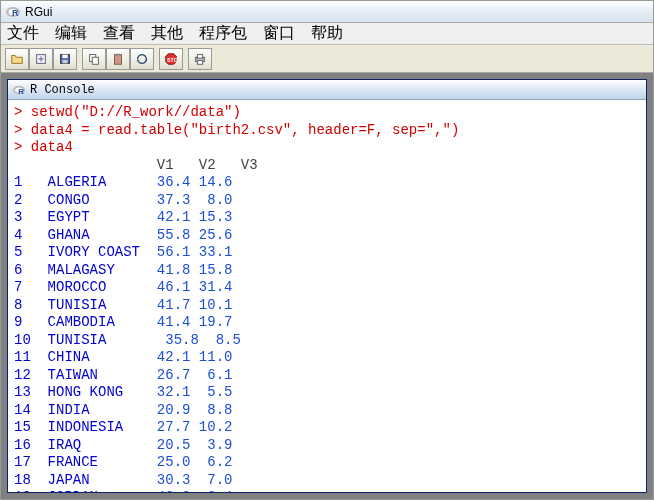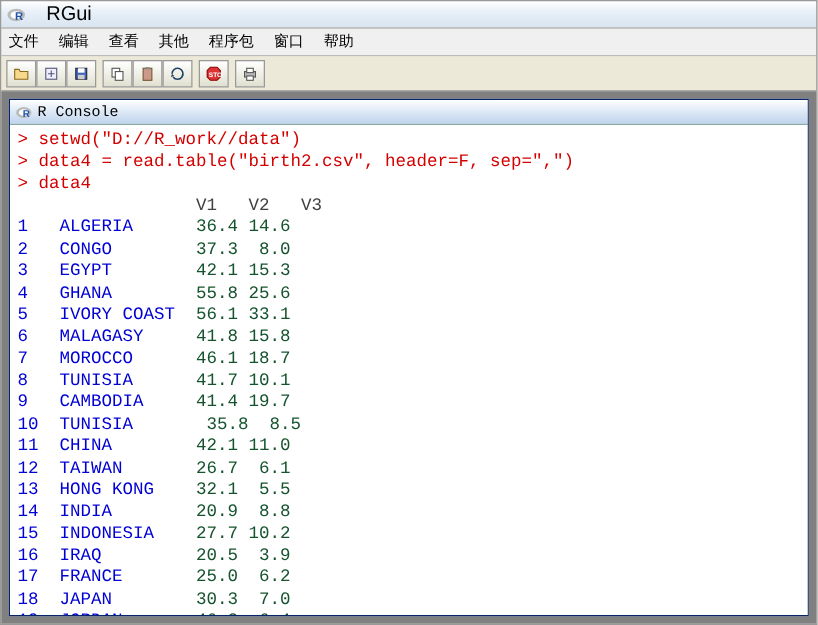--- a/index.html
+++ b/index.html
@@ -20,35 +20,34 @@
     padding: 0 4px;
     border-bottom: 1px solid #aaa;
   }
   .titlebar .app-icon {
     width: 16px; height: 16px;
     margin-right: 4px;
     display: flex; align-items: center; justify-content: center;
   }
   .titlebar .title {
     color: #000;
-    font-size: 16px;
-    margin-left: 12px;
+    font-size: 12px;
   }
   .menubar {
     background: #f0f0f0;
     height: 22px;
     display: flex;
     align-items: center;
     padding: 0 6px;
     border-bottom: 1px solid #bbb;
     gap: 16px;
   }
   .menubar .menu-item {
     font-family: "Microsoft YaHei", SimSun, sans-serif;
-    font-size: 12px;
+    font-size: 16px;
     color: #000;
     cursor: default;
   }
   .toolbar {
     background: #ece9d8;
     height: 28px;
     display: flex;
     align-items: center;
     padding: 2px 4px;
     border-bottom: 1px solid #aaa;
@@ -110,21 +109,21 @@
     font-size: 14px;
     line-height: 1.25;
     overflow: hidden;
     white-space: pre;
   }
   .prompt { color: #d40000; }
   .cmd { color: #d40000; }
   .header-line { color: #404040; }
   .rownum { color: #0000d4; }
   .country { color: #0000d4; }
-  .val { color: #14532d; }
+  .val { color: #1d4ed8; }
   .data-row { white-space: pre; }
   .r-icon-svg { }
 </style>
 </head>
 <body>
 
 <div class="titlebar">
   <span class="app-icon">
     <svg viewBox="0 0 16 16" class="r-icon-svg">
         <ellipse cx="8" cy="8" rx="7" ry="5" fill="#bbb"></ellipse>
@@ -220,21 +219,21 @@
     <div class="console-body" id="console-body"><span class="prompt">&gt; </span><span class="cmd">setwd("D://R_work//data")</span>
 <span class="prompt">&gt; </span><span class="cmd">data4 = read.table("birth2.csv", header=F, sep=",")</span>
 <span class="prompt">&gt; </span><span class="cmd">data4</span>
 <span class="header-line">                 V1   V2   V3</span>
 <span class="data-row"><span class="rownum">1   </span><span class="country">ALGERIA      </span><span class="val">36.4 14.6</span></span>
 <span class="data-row"><span class="rownum">2   </span><span class="country">CONGO        </span><span class="val">37.3  8.0</span></span>
 <span class="data-row"><span class="rownum">3   </span><span class="country">EGYPT        </span><span class="val">42.1 15.3</span></span>
 <span class="data-row"><span class="rownum">4   </span><span class="country">GHANA        </span><span class="val">55.8 25.6</span></span>
 <span class="data-row"><span class="rownum">5   </span><span class="country">IVORY COAST  </span><span class="val">56.1 33.1</span></span>
 <span class="data-row"><span class="rownum">6   </span><span class="country">MALAGASY     </span><span class="val">41.8 15.8</span></span>
-<span class="data-row"><span class="rownum">7   </span><span class="country">MOROCCO      </span><span class="val">46.1 18.7</span></span>
+<span class="data-row"><span class="rownum">7   </span><span class="country">MOROCCO      </span><span class="val">46.1 31.4</span></span>
 <span class="data-row"><span class="rownum">8   </span><span class="country">TUNISIA      </span><span class="val">41.7 10.1</span></span>
 <span class="data-row"><span class="rownum">9   </span><span class="country">CAMBODIA     </span><span class="val">41.4 19.7</span></span>
 <span class="data-row"><span class="rownum">10  </span><span class="country">TUNISIA       </span><span class="val">35.8  8.5</span></span>
 <span class="data-row"><span class="rownum">11  </span><span class="country">CHINA        </span><span class="val">42.1 11.0</span></span>
 <span class="data-row"><span class="rownum">12  </span><span class="country">TAIWAN       </span><span class="val">26.7  6.1</span></span>
 <span class="data-row"><span class="rownum">13  </span><span class="country">HONG KONG    </span><span class="val">32.1  5.5</span></span>
 <span class="data-row"><span class="rownum">14  </span><span class="country">INDIA        </span><span class="val">20.9  8.8</span></span>
 <span class="data-row"><span class="rownum">15  </span><span class="country">INDONESIA    </span><span class="val">27.7 10.2</span></span>
 <span class="data-row"><span class="rownum">16  </span><span class="country">IRAQ         </span><span class="val">20.5  3.9</span></span>
 <span class="data-row"><span class="rownum">17  </span><span class="country">FRANCE       </span><span class="val">25.0  6.2</span></span>

